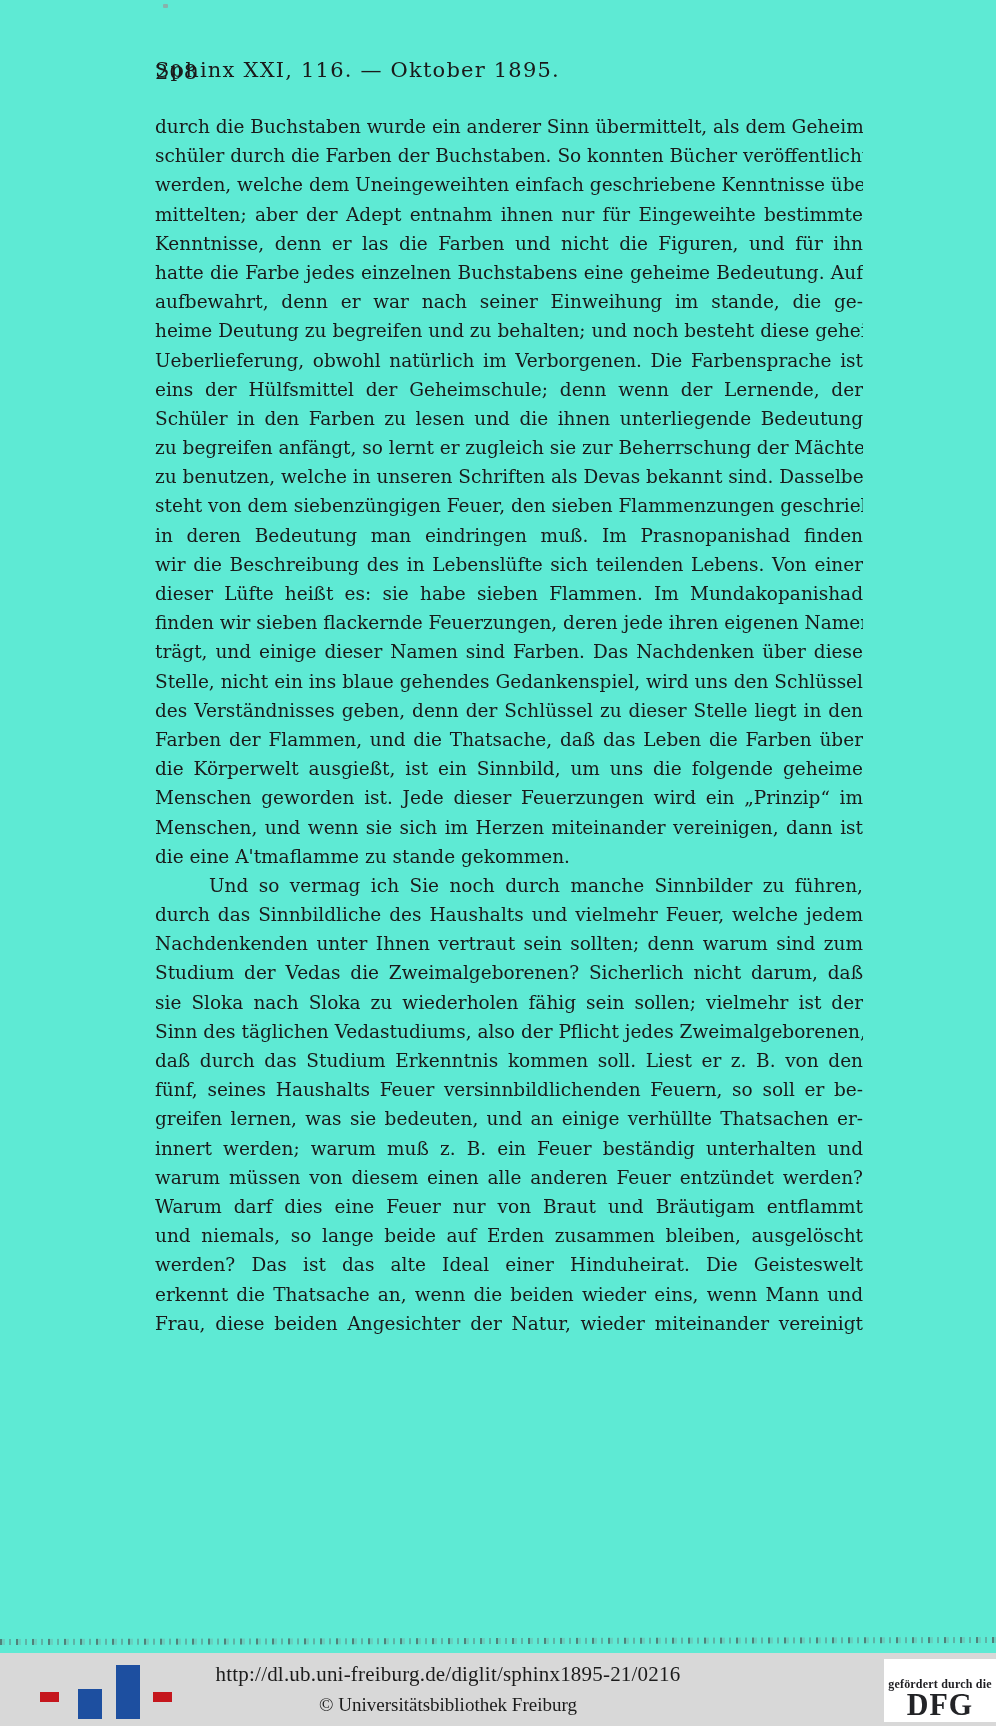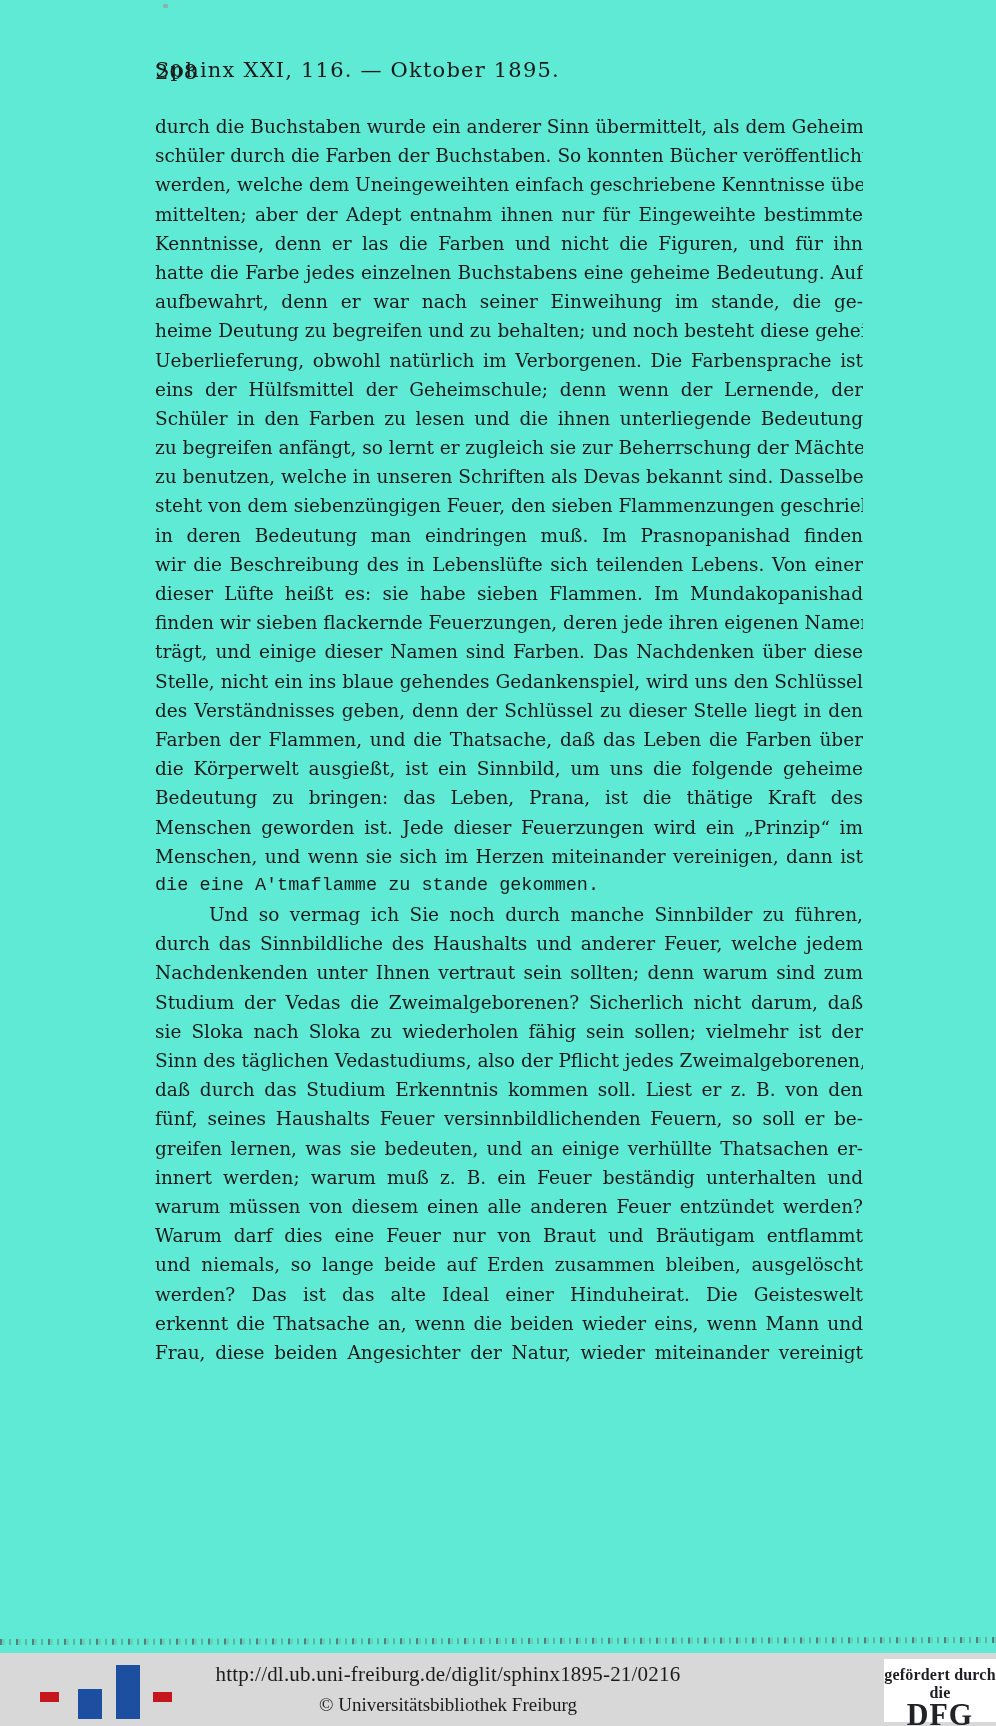--- a/index.html
+++ b/index.html
@@ -22,21 +22,21 @@
   
   .textblock{
     position:absolute;left:155px;top:112px;width:708px;
     font-size:18.5px;
   }
   .line{
     height:29.2px;line-height:29.2px;
     text-align:justify;text-align-last:justify;
     overflow:hidden;white-space:nowrap;
   }
-  .line.short-end{text-align-last:left;white-space:normal;font-family:Liberation Mono, monospace;}
+  .line.short-end{text-align-last:left;white-space:normal;}
   .line.indent{text-indent:54px;}
 
   
   .scan-edge{
     position:absolute;left:0;top:1638px;width:996px;height:6px;
     background:
       repeating-linear-gradient(90deg,
         rgba(70,70,70,.75) 0 2px, rgba(130,130,130,.30) 2px 5px,
         rgba(0,0,0,0) 5px 9px, rgba(90,90,90,.45) 9px 11px,
         rgba(0,0,0,0) 11px 16px);
@@ -64,21 +64,21 @@
   .url{
     display:block;font-size:21px;color:#1b1b1b;text-decoration:none;
     letter-spacing:0.2px;
   }
   .copyright{margin-top:7px;font-size:19px;color:#1b1b1b;}
 
   .dfg{
     position:absolute;right:0;top:6px;width:112px;height:63px;
     background:#ffffff;text-align:center;
   }
-  .dfg-tag{margin-top:7px;font-size:16px;font-weight:700;color:#1f1f23;letter-spacing:.2px;}
+  .dfg-tag{margin-top:18px;font-size:12px;font-weight:700;color:#1f1f23;letter-spacing:.2px;}
   .dfg-word{
     margin-top:-2px;font-size:30px;font-weight:800;color:var(--dfg-text,#222326);
     letter-spacing:1px;line-height:1.0;transform:scaleY(1.02);
   }
 </style>
 </head>
 <body>
 
 <div class="page">
 
@@ -106,26 +106,25 @@
       <div class="line">steht von dem siebenzüngigen Feuer, den sieben Flammenzungen geschrieben,</div>
       <div class="line">in deren Bedeutung man eindringen muß. Im Prasnopanishad finden</div>
       <div class="line">wir die Beschreibung des in Lebenslüfte sich teilenden Lebens. Von einer</div>
       <div class="line">dieser Lüfte heißt es: sie habe sieben Flammen. Im Mundakopanishad</div>
       <div class="line">finden wir sieben flackernde Feuerzungen, deren jede ihren eigenen Namen</div>
       <div class="line">trägt, und einige dieser Namen sind Farben. Das Nachdenken über diese</div>
       <div class="line">Stelle, nicht ein ins blaue gehendes Gedankenspiel, wird uns den Schlüssel</div>
       <div class="line">des Verständnisses geben, denn der Schlüssel zu dieser Stelle liegt in den</div>
       <div class="line">Farben der Flammen, und die Thatsache, daß das Leben die Farben über</div>
       <div class="line">die Körperwelt ausgießt, ist ein Sinnbild, um uns die folgende geheime</div>
-      <div class="line">Bedeutung zu bringen: das Leben, Prana, ist die thätige Kraft des</div>
       <div class="line">Menschen geworden ist. Jede dieser Feuerzungen wird ein „Prinzip“ im</div>
       <div class="line">Menschen, und wenn sie sich im Herzen miteinander vereinigen, dann ist</div>
       <div class="line short-end">die eine A'tmaflamme zu stande gekommen.</div>
       <div class="line indent">Und so vermag ich Sie noch durch manche Sinnbilder zu führen,</div>
-      <div class="line">durch das Sinnbildliche des Haushalts und anderer Feuer, welche jedem</div>
+      <div class="line">durch das Sinnbildliche des Haushalts und vielmehr Feuer, welche jedem</div>
       <div class="line">Nachdenkenden unter Ihnen vertraut sein sollten; denn warum sind zum</div>
       <div class="line">Studium der Vedas die Zweimalgeborenen? Sicherlich nicht darum, daß</div>
       <div class="line">sie Sloka nach Sloka zu wiederholen fähig sein sollen; vielmehr ist der</div>
       <div class="line">Sinn des täglichen Vedastudiums, also der Pflicht jedes Zweimalgeborenen,</div>
       <div class="line">daß durch das Studium Erkenntnis kommen soll. Liest er z. B. von den</div>
       <div class="line">fünf, seines Haushalts Feuer versinnbildlichenden Feuern, so soll er be-</div>
       <div class="line">greifen lernen, was sie bedeuten, und an einige verhüllte Thatsachen er-</div>
       <div class="line">innert werden; warum muß z. B. ein Feuer beständig unterhalten und</div>
       <div class="line">warum müssen von diesem einen alle anderen Feuer entzündet werden?</div>
       <div class="line">Warum darf dies eine Feuer nur von Braut und Bräutigam entflammt</div>

